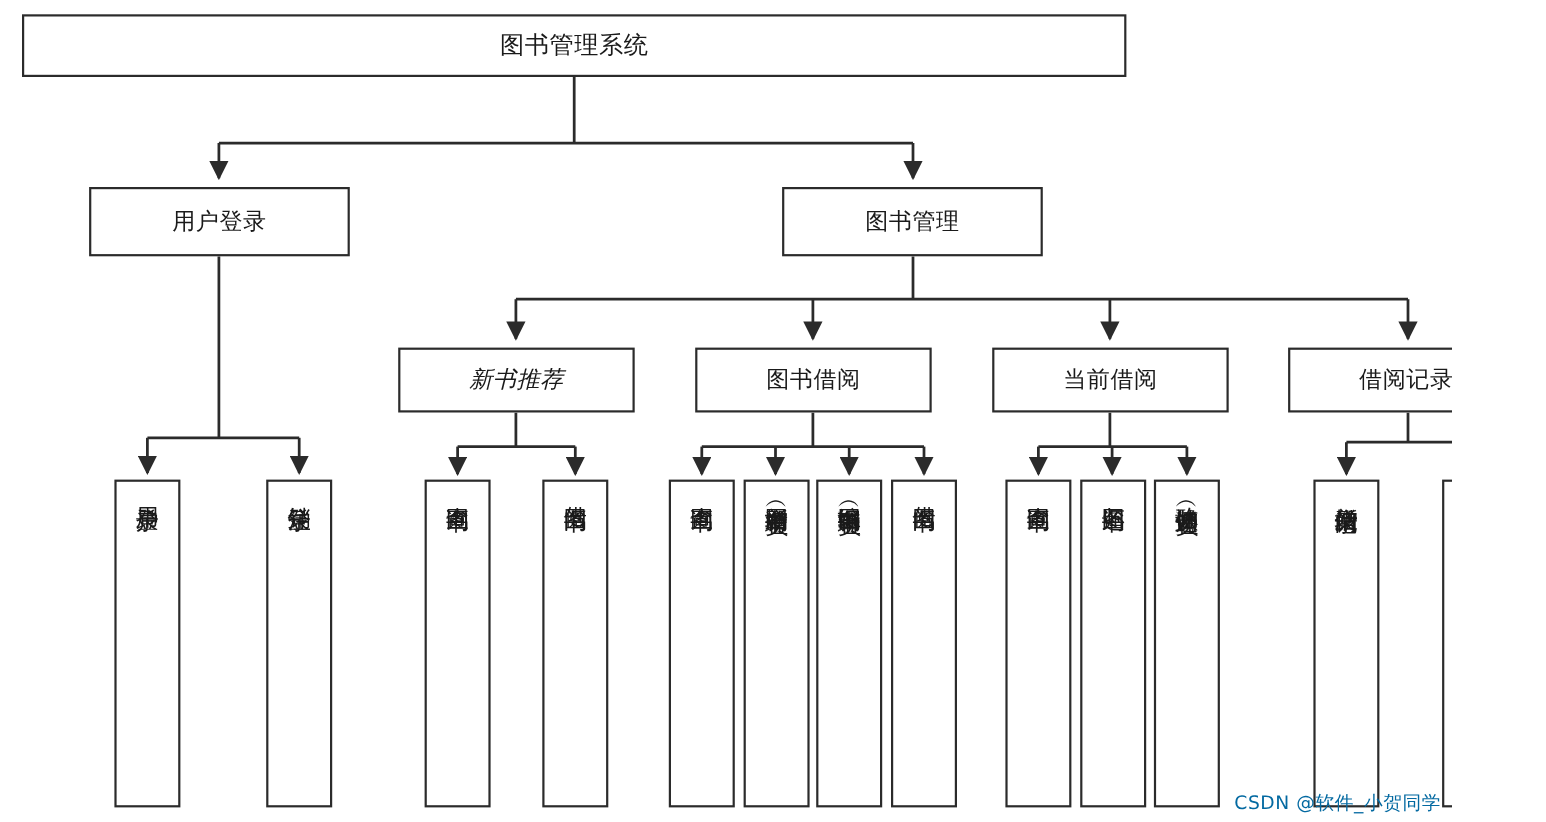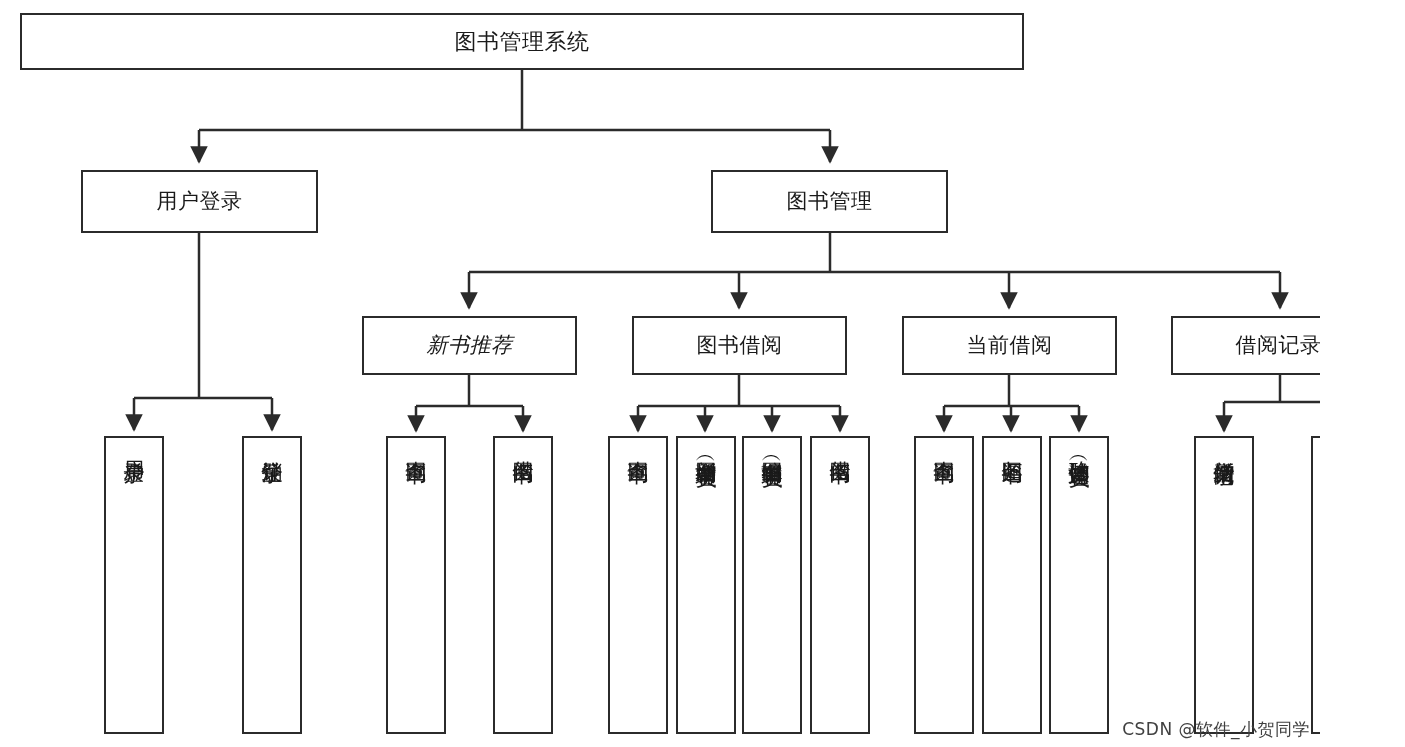--- a/index.html
+++ b/index.html
@@ -62,21 +62,21 @@
     font-size: 21px;
     line-height: 1.05;
     letter-spacing: 1px;
     white-space: nowrap;
   }
   .watermark {
     position: absolute;
     right: 10px;
     bottom: 6px;
     font-size: 17px;
-    color: #404040;
+    color: #0369a1;
     letter-spacing: 0.5px;
     user-select: none;
     white-space: nowrap;
   }
 </style>
 </head>
 <body>
 
 <div id="diagram-root">
 

